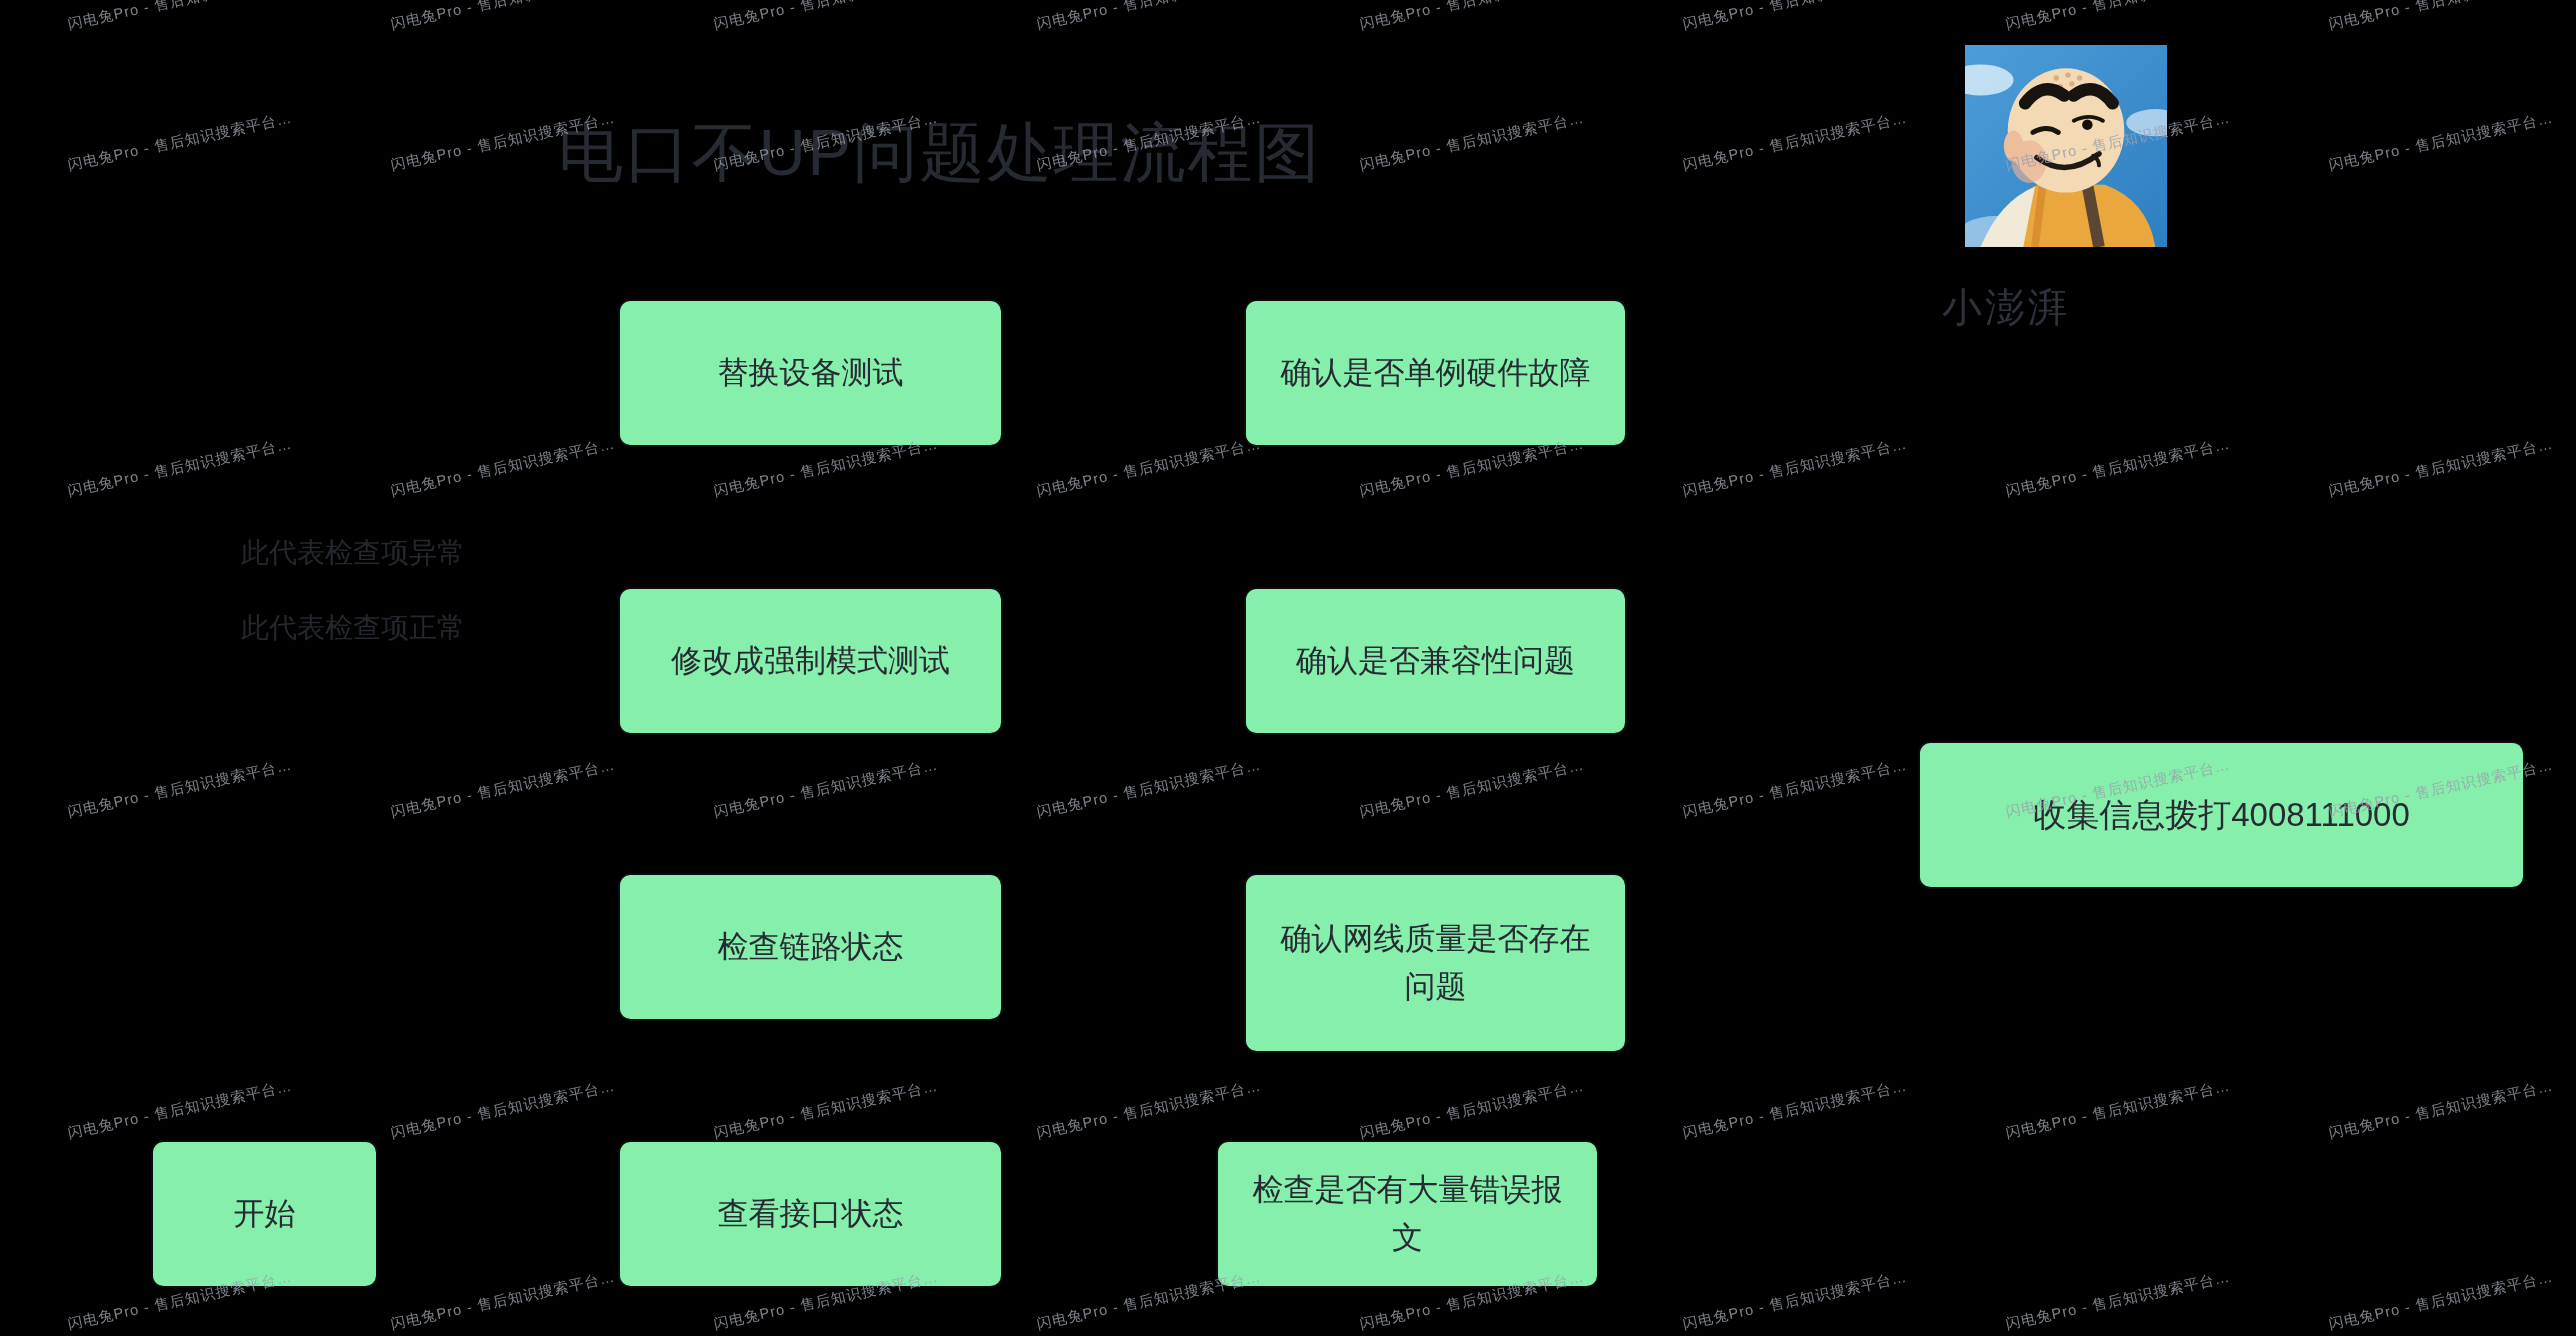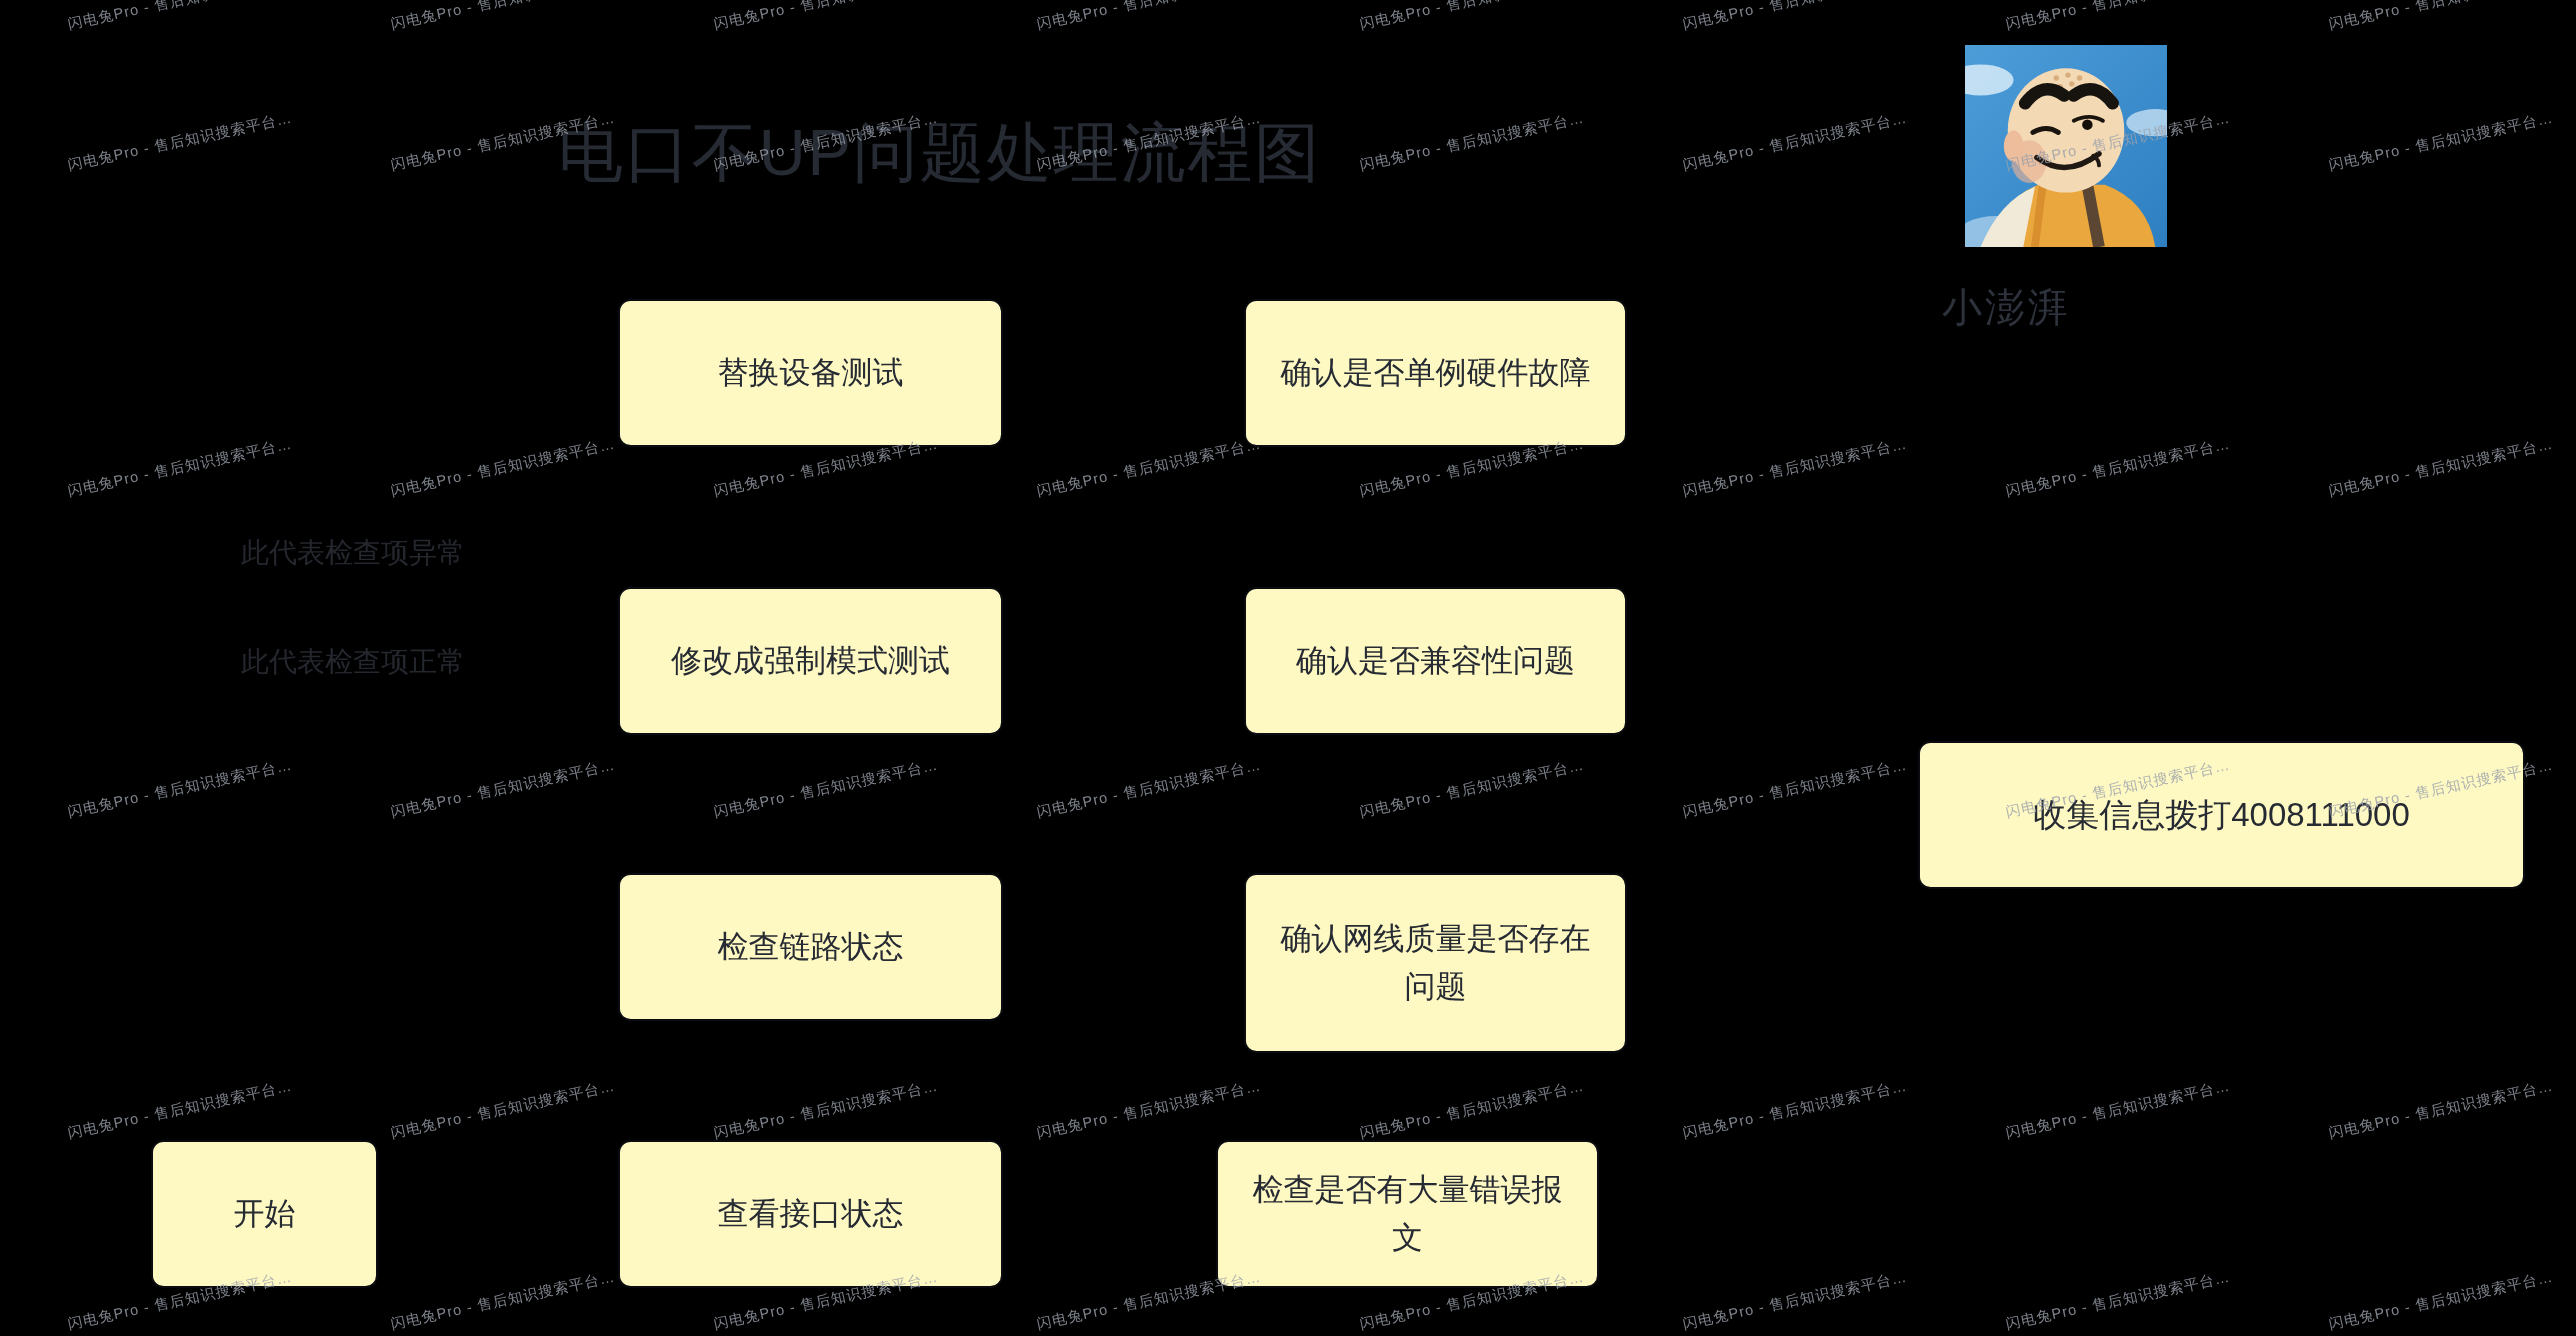--- a/index.html
+++ b/index.html
@@ -26,24 +26,24 @@
     white-space: nowrap;
   }
   .legend-text {
     position: absolute;
     left: 241px;
     font-size: 28px;
     color: #24272e;
     white-space: nowrap;
   }
   .legend-abnormal { top: 534px; }
-  .legend-normal  { top: 643px; }
+  .legend-normal  { top: 609px; }
   .node {
     position: absolute;
-    background: #fef9c3;
+    background: #86efac;
     border: 2.9px solid #0a0c10;
     border-radius: 12.6px;
     box-sizing: border-box;
     display: flex;
     align-items: center;
     justify-content: center;
     text-align: center;
     padding: 0 23px;
     color: #262a32;
     font-size: 31px;

